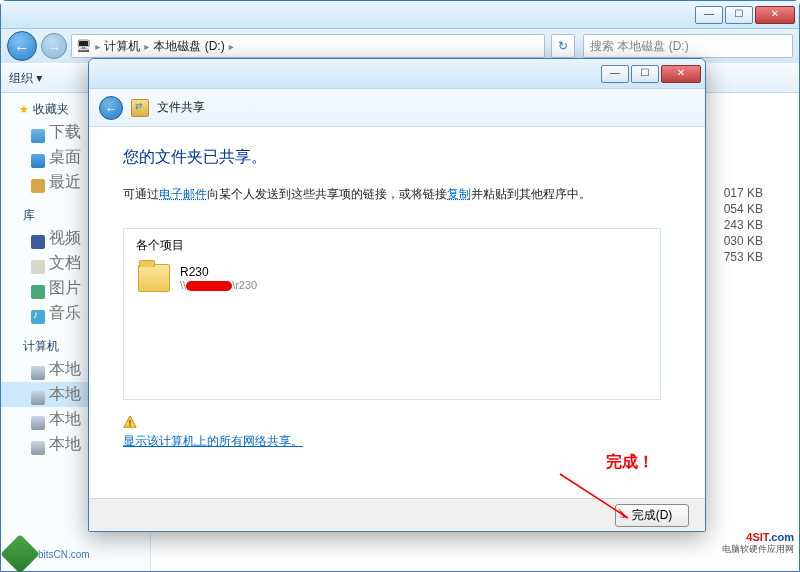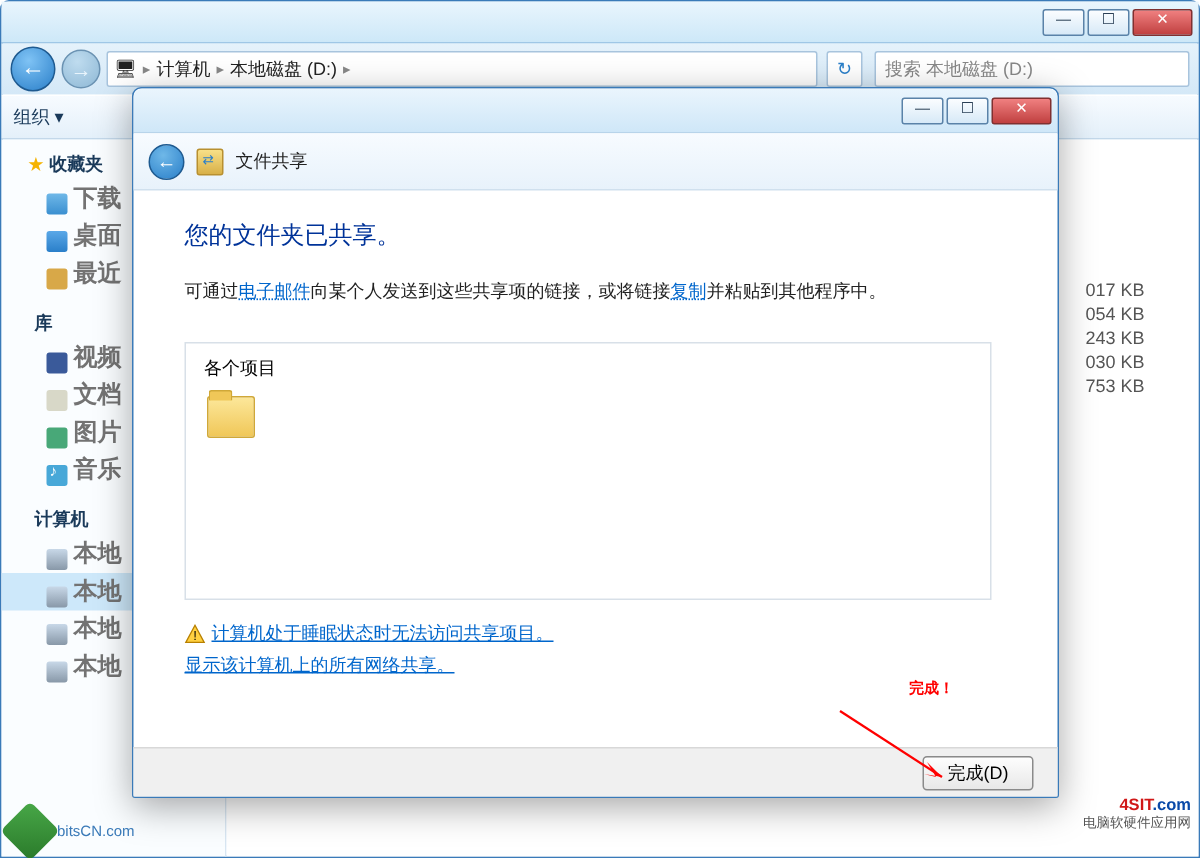--- a/index.html
+++ b/index.html
@@ -47,21 +47,21 @@
   width: 210px; height: 24px; background: #fff; border: 1px solid #a8c4dd; border-radius: 2px;
   display: flex; align-items: center; padding: 0 6px; font-size: 12px; color: #888; margin-left:4px;
 }
 .toolbar {
   height: 30px; background: linear-gradient(#f7fbff,#e4f0fa); border-top:1px solid #fff; border-bottom: 1px solid #c3d8ea;
   display: flex; align-items: center; padding: 0 8px; font-size: 12px; color: #1a3a5a;
 }
 .org-dd { display:flex;align-items:center;gap:4px; }
 .explorer-body { display: flex; height: calc(100% - 28px - 34px - 30px); }
 .sidebar {
-  width: 150px; background: #fafdff; border-right: 1px solid #d8e6f2; padding: 6px 0; overflow:hidden;font-weight:bold;
+  width: 150px; background: #fafdff; border-right: 1px solid #d8e6f2; padding: 6px 0; overflow:hidden;
 }
 .sb-group { margin-bottom: 10px; }
 .sb-head { font-size: 12px; color: #1a3a5a; padding: 2px 8px 2px 18px; display:flex;align-items:center;gap:4px;}
 .sb-head.fav::before{content:"★";color:#f5b301;font-size:11px;}
 .sb-item { font-size: 16px; color: #737373; padding: 2px 8px 2px 30px; display:flex;align-items:flex-end;gap:4px; white-space:nowrap;}
 .sb-item .ico{width:14px;height:14px;display:inline-block;}
 .ico-dl{background:linear-gradient(#6fb8e8,#3a8fd0);border-radius:2px;}
 .ico-desk{background:linear-gradient(#5aa8e8,#2a7fc9);border-radius:2px;}
 .ico-recent{background:#d8a848;border-radius:2px;}
 .ico-lib{background:linear-gradient(#a8d8f8,#5aa8e8);border-radius:2px;}
@@ -126,21 +126,21 @@
   background:#f0f0f0; border-top:1px solid #d8d8d8;
   display:flex; justify-content:flex-end; align-items:center; padding:0 16px;
 }
 .btn{
   min-width:74px; height:23px; font-size:12px;
   background:linear-gradient(#fdfdfd,#e8e8e8); border:1px solid #8a8a8a; border-radius:3px;
   padding:0 10px;
 }
 
 
-.annot-text{ position:absolute; left:606px; top:452px; color:#ff0000; font-size:10px; font-weight:bold;}
+.annot-text{ position:absolute; left:606px; top:452px; color:#ff0000; font-size:16px; font-weight:bold;}
 .annot-arrow{ position:absolute; left:554px; top:468px; width:90px; height:60px; pointer-events:none;}
 
 
 .logo-bl{position:absolute;left:6px;bottom:4px;font-size:10px;color:#3a7ab8;display:flex;align-items:center;gap:4px;}
 .logo-bl .diamond{width:28px;height:28px;background:linear-gradient(135deg,#48a848,#2a7a2a);transform:rotate(45deg);border-radius:4px;}
 .logo-br{position:absolute;right:6px;bottom:18px;font-size:11px;color:#0a4aa8;font-weight:bold;text-align:right;line-height:1;}
 .logo-br .red{color:#d01818;}
 .logo-br .sub{font-size:9px;color:#555;font-weight:normal;}
 </style>
 </head>
@@ -278,31 +278,37 @@
   <div class="dlg-body">
     <div class="dlg-h1">您的文件夹已共享。</div>
     <div class="dlg-p">
       <span>可通过</span><a href="#">电子邮件</a><span>向某个人发送到这些共享项的链接，或将链接</span><a href="#">复制</a><span>并粘贴到其他程序中。</span>
     </div>
 
     <div class="items-box">
       <div class="items-hdr">各个项目</div>
       <div class="item-row">
         <div class="folder-ico"></div>
+        <div class="item-txt">
+          <div class="name">R230</div>
+          <div class="path">
+            <span>\\</span><span class="redact"></span><span>\r230</span>
+          </div>
+        </div>
       </div>
     </div>
 
     <div class="dlg-links">
       <a href="#">
         <span class="warn-ico">
           <svg viewBox="0 0 16 16">
               <polygon points="8,1 15,14 1,14" fill="#ffd040" stroke="#b88000" stroke-width="1"></polygon>
               <text x="8" y="12" text-anchor="middle" font-size="10" fill="#000">!</text>
             </svg>
-        </span><span>计算机处于睡眠状态时无法访问共享项目。</span>
+        </span>
       </a>
       <a href="#">显示该计算机上的所有网络共享。</a>
     </div>
   </div>
   <div class="dlg-footer">
     <button class="btn">完成(D)</button>
   </div>
 </div>
 
 <div class="annot-text">完成！</div>

